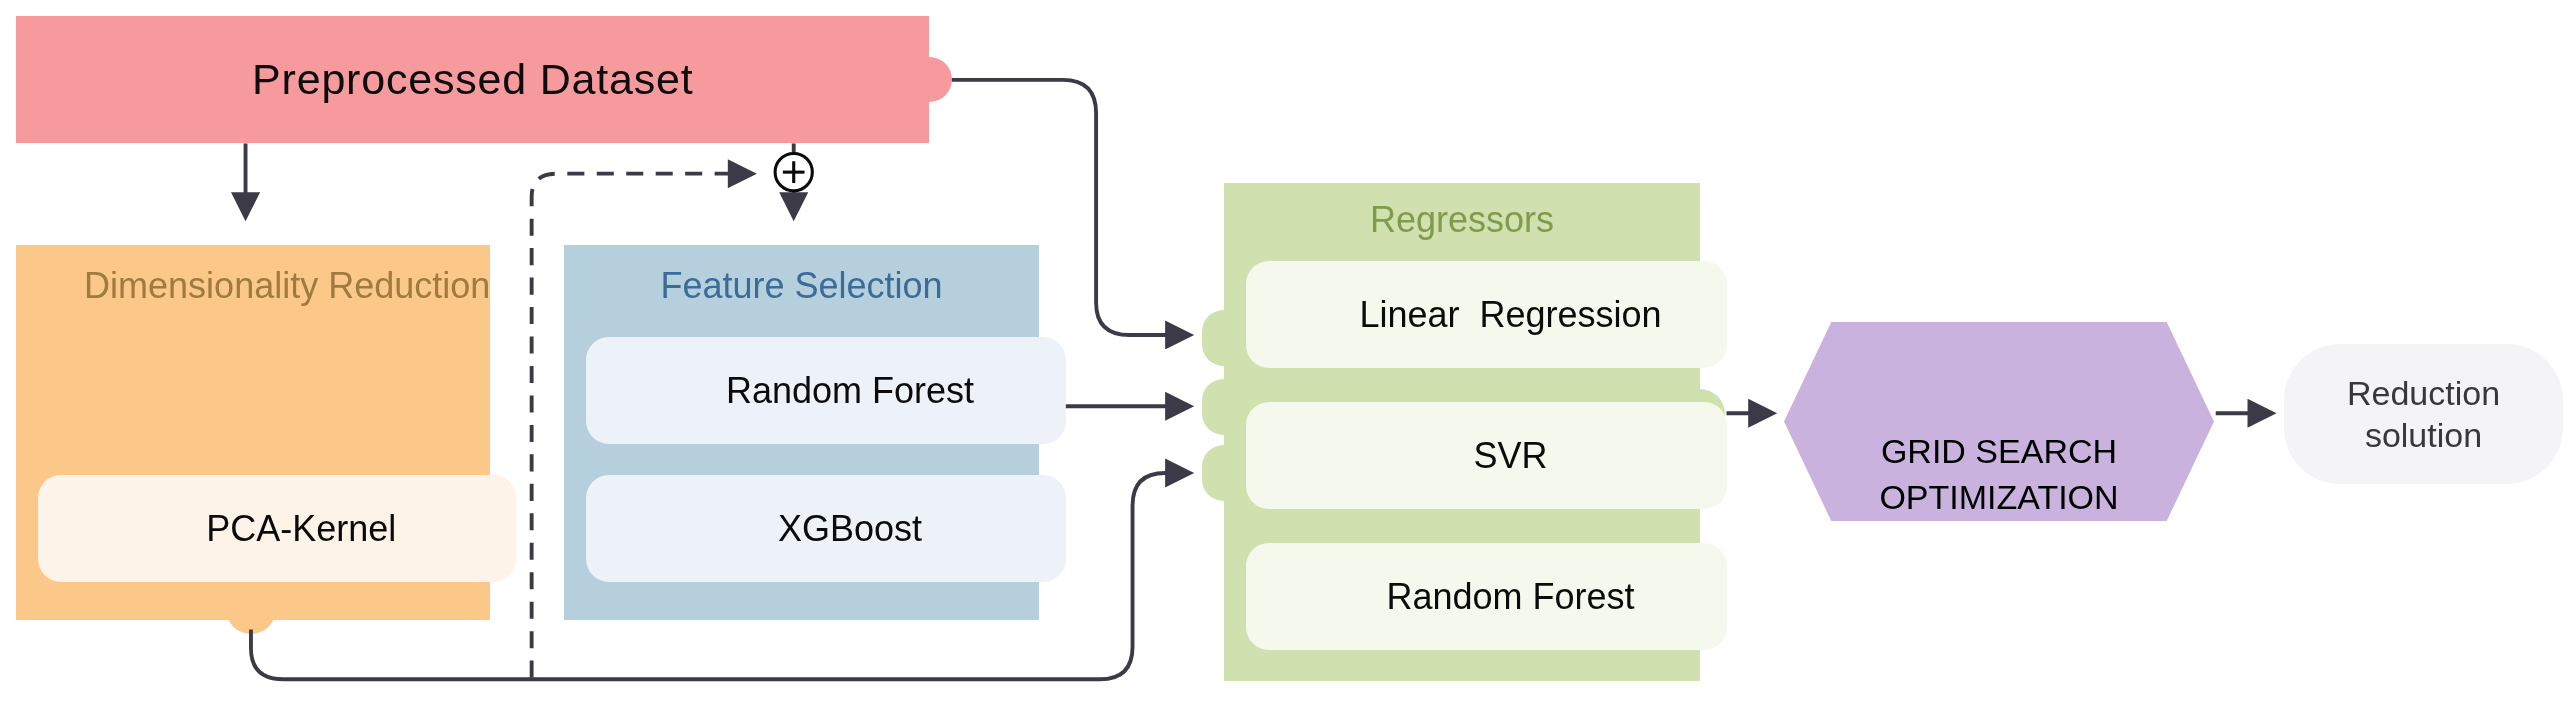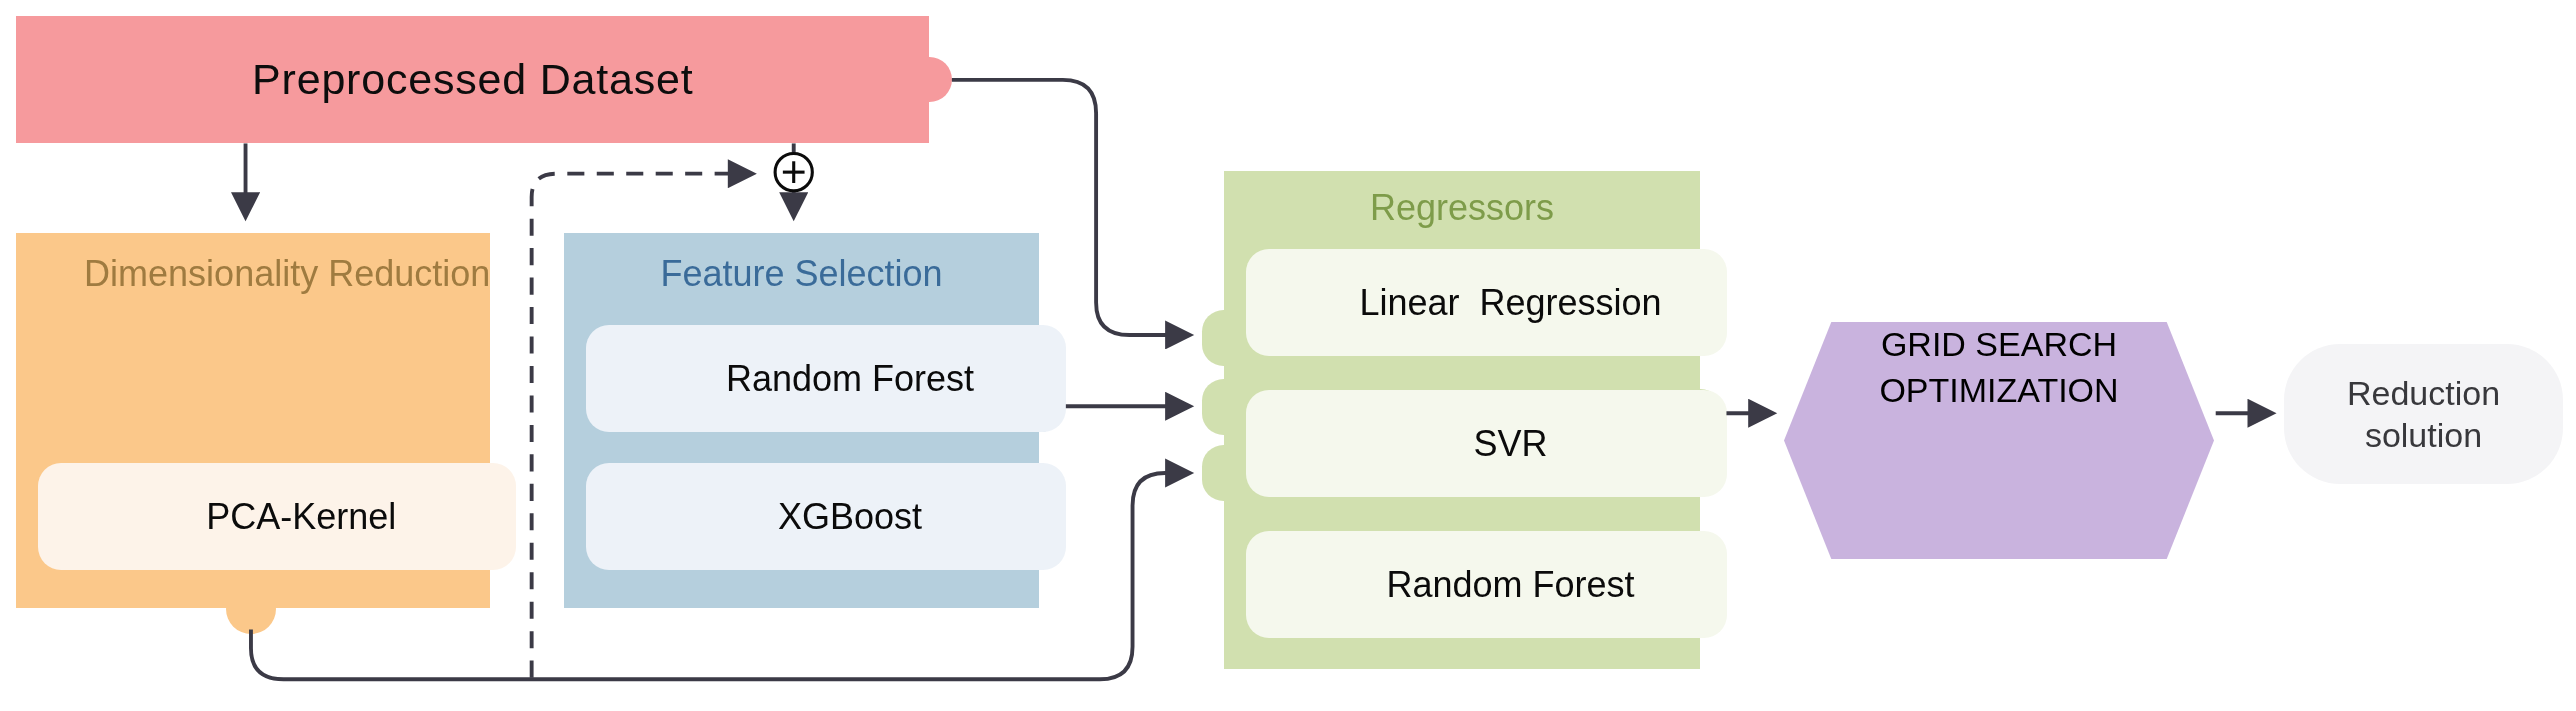--- a/index.html
+++ b/index.html
@@ -11,21 +11,21 @@
   }
   html,body{margin:0;padding:0;background:#ffffff;}
   body{font-family:"Liberation Sans", sans-serif;}
   .canvas{position:relative;width:2576px;height:711px;background:#ffffff;overflow:hidden;}
 
   .node{position:absolute;box-sizing:border-box;}
   .pink-box{left:16.3px;top:16.3px;width:913px;height:127px;background:var(--c-pink);
     display:flex;align-items:center;justify-content:center;}
   .pink-box .label{font-size:43px;color:var(--c-text_dark);letter-spacing:0.8px;}
 
-  .group{position:absolute;}
+  .group{position:absolute;margin-top:12px;}
   .group-orange{left:16.3px;top:233px;width:474px;height:375px;background:var(--c-orange);}
   .group-blue{left:564px;top:233px;width:475px;height:375px;background:var(--c-blue);}
   .group-green{left:1224px;top:171px;width:476px;height:498px;background:var(--c-green);}
 
   .group-title{position:absolute;left:0;width:100%;text-align:center;font-size:36px;}
   .group-orange .group-title{top:20px;color:var(--c-orange_title);text-align:right;}
   .group-blue  .group-title{top:20px;color:var(--c-blue_title);}
   .group-green .group-title{top:15.5px;color:var(--c-green_title);}
 
   .item{position:absolute;left:22px;height:107px;border-radius:23px;
@@ -39,23 +39,23 @@
   .gg-item1{top:78px;} .gg-item2{top:219px;} .gg-item3{top:360px;}
 
   .nub{position:absolute;border-radius:50%;}
   .nub-pink{left:907px;top:57px;width:45px;height:45px;background:var(--c-pink);}
   .nub-orange{left:226px;top:584px;width:50px;height:50px;background:var(--c-orange);}
   .nub-blue{left:1015px;top:382px;width:50px;height:50px;background:var(--c-blue);}
   .nub-green-right{left:1675px;top:389px;width:50px;height:50px;background:var(--c-green);}
   .nub-green-left{position:absolute;width:43px;height:56px;border-radius:28px;background:var(--c-green);left:1202px;}
   .ngl-1{top:310px;} .ngl-2{top:379px;} .ngl-3{top:445px;}
 
-  .hexagon{left:1784px;top:322px;width:430px;height:237px;background:var(--c-purple);
+  .hexagon{left:1784px;top:322px;width:430px;height:199px;background:var(--c-purple);
     clip-path:polygon(0% 50%,11% 0%,89% 0%,100% 50%,89% 100%,11% 100%);
-    display:flex;align-items:flex-start;justify-content:center;}
+    display:flex;align-items:flex-end;justify-content:center;}
   .hexagon .label{font-size:34px;color:#000;text-align:center;white-space:pre-line;line-height:1.35;}
 
   .terminal{left:2284px;top:344px;width:279px;height:140px;background:var(--c-gray);border-radius:56px;
     display:flex;align-items:center;justify-content:center;}
   .terminal .label{font-size:34px;color:var(--c-gray_text);text-align:center;white-space:pre-line;line-height:1.25;}
 
   svg.wires{position:absolute;left:0;top:0;pointer-events:none;}
   .connector{stroke:var(--c-line);stroke-width:5;fill:none;}
   .connector-dashed{stroke-dasharray:22 16;}
   #arrowhead path{fill:var(--c-line);}

